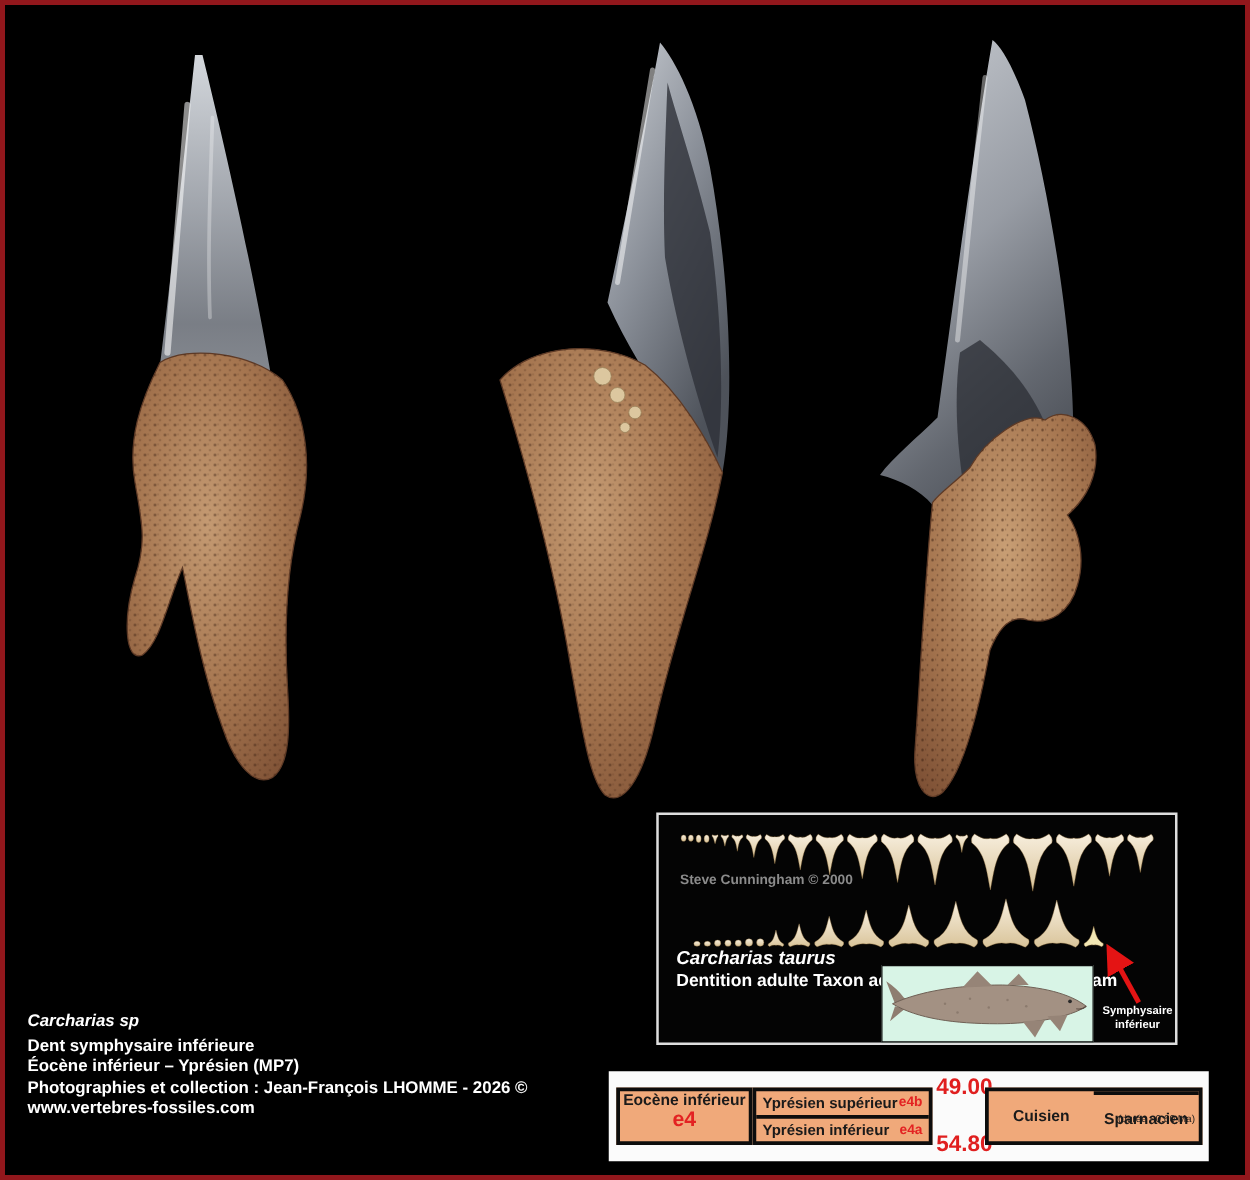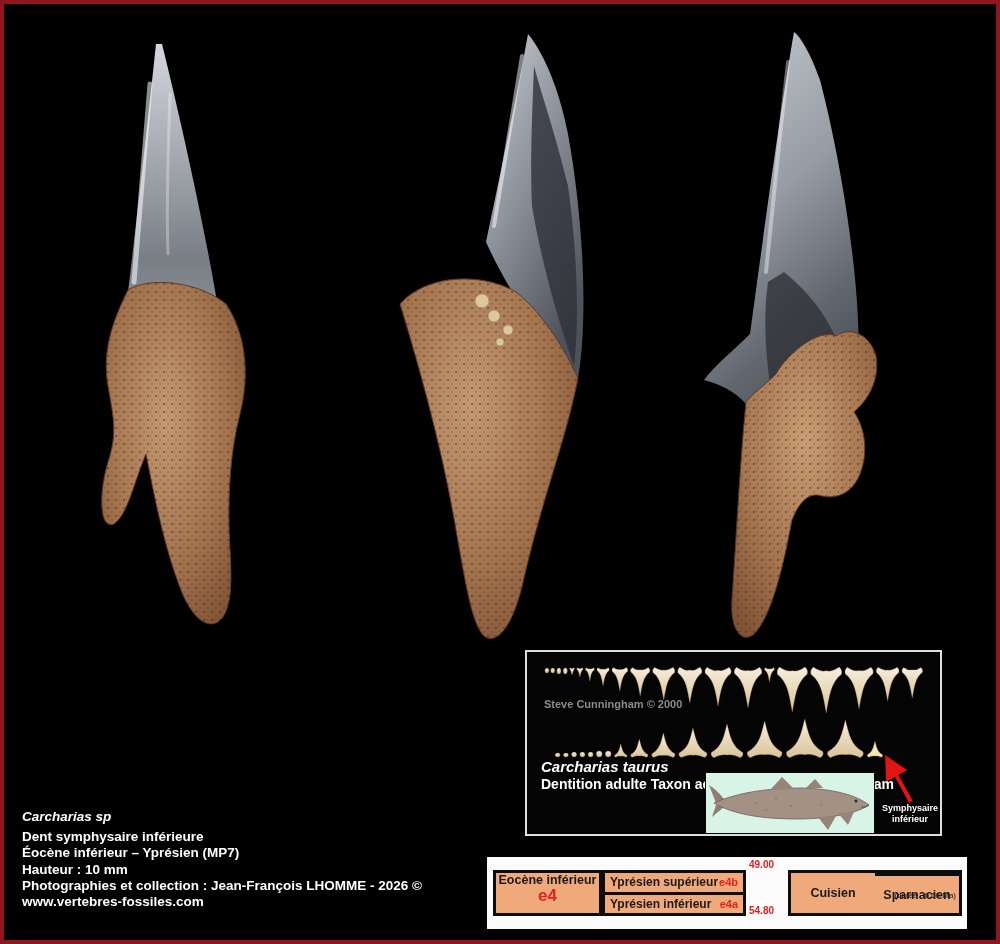--- a/index.html
+++ b/index.html
@@ -29,21 +29,21 @@
   .strat{left:483px;top:853px;width:480px;height:72px;background:#fbfbfb;}
   .cell{position:absolute;box-sizing:border-box;border:3px solid #0d0d0d;background:#f0a97a;}
   .epoch-cell{left:6px;top:13px;width:109px;height:46px;display:flex;flex-direction:column;align-items:center;justify-content:flex-start;}
   .epoch-name{font-size:12.5px;color:#1a1a1a;font-weight:600;}
   .epoch-code{font-size:17px;font-weight:bold;color:#e32222;line-height:17px;}
   .stage-cell{left:115px;top:13px;width:144px;height:46px;padding:0;display:flex;flex-direction:column;}
   .stage-row{flex:1;display:flex;align-items:center;justify-content:space-between;padding:0 5px;}
   .stage-row + .stage-row{border-top:3px solid #0d0d0d;}
   .stage-name{font-size:12px;color:#1a1a1a;font-weight:600;white-space:nowrap;}
   .stage-code{font-size:11px;font-weight:bold;color:#e32222;}
-  .age{position:absolute;color:#e01f1f;font-size:10px;font-weight:bold;}
+  .age{position:absolute;color:#e01f1f;font-size:18px;font-weight:bold;}
   .age-top{left:262px;top:2px;}
   .age-bottom{left:262px;top:48px;}
   .regional-cell{left:301px;top:13px;width:174px;height:46px;display:flex;flex-direction:row;}
   .regional-row{flex:1;position:relative;display:flex;align-items:center;justify-content:center;}
   .regional-row + .regional-row{border-top:3px solid #0d0d0d;}
   .regional-name{font-size:12.5px;color:#1a1a1a;font-weight:600;}
   .regional-note{position:absolute;right:3px;top:50%;transform:translateY(-50%);font-size:8px;color:#1a1a1a;}
 </style>
 </head>
 <body>
@@ -378,21 +378,20 @@
     <div class="arrow-label">
       <span>Symphysaire</span><br>
       <span>inférieur</span>
     </div>
   </div>
 
   <div class="abs caption">
     <span class="species">Carcharias sp</span>
     <span class="line">Dent symphysaire inférieure</span>
     <span class="line">Éocène inférieur – Yprésien (MP7)</span>
-    <span class="line">Hauteur : 10 mm</span>
     <span class="line">Photographies et collection : Jean-François LHOMME - 2026 ©</span>
     <span class="line">www.vertebres-fossiles.com</span>
   </div>
 
   <div class="abs strat">
     <div class="cell epoch-cell">
       <span class="epoch-name">Eocène inférieur</span>
       <span class="epoch-code">e4</span>
     </div>
 

